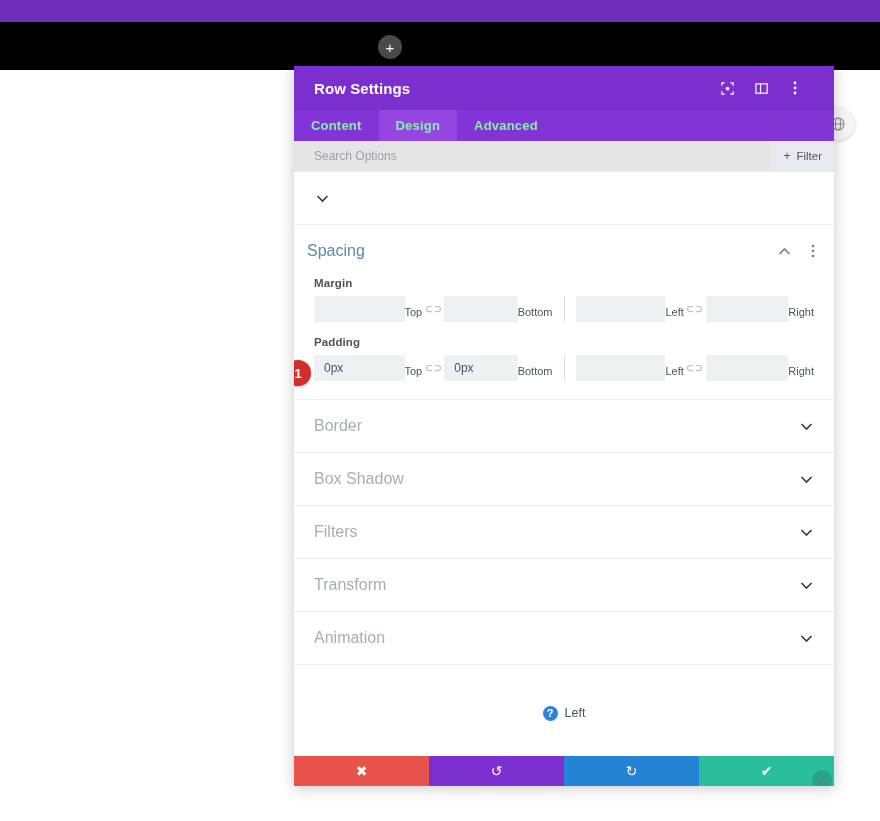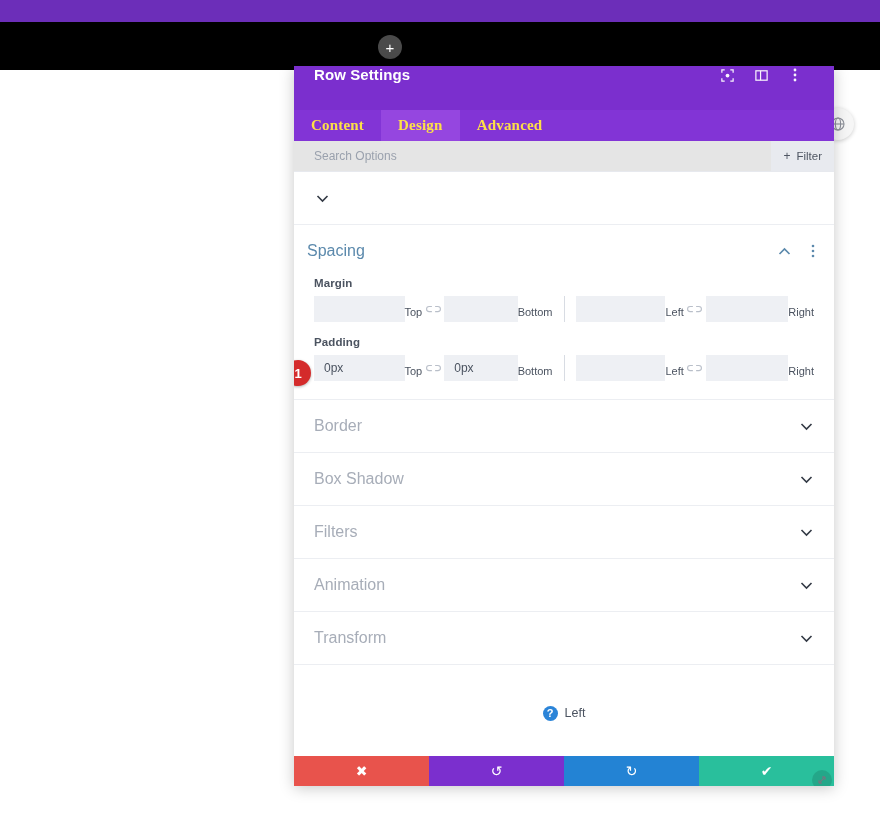--- a/index.html
+++ b/index.html
@@ -82,21 +82,21 @@
     display: flex;
     flex-direction: column;
     overflow: hidden;
   }
 
   
   .modal-header {
     height: 44px;
     background: #7b2fce;
     display: flex;
-    align-items: flex-start;
+    align-items: center;
     padding: 0 30px 0 20px;
     flex: 0 0 auto;
   }
   .modal-title {
     color: #ffffff;
     font-size: 15px;
     font-weight: bold;
     letter-spacing: .1px;
     flex: 1 1 auto;
   }
@@ -118,25 +118,24 @@
     height: 31px;
     background: #8234d6;
     display: flex;
     align-items: stretch;
     flex: 0 0 auto;
   }
   .tab {
     padding: 0 17px;
     display: flex;
     align-items: center;
-    font-size: 15px;
+    font-size: 13px;
     font-weight: bold;
-    color: #fde047;
+    color: #86efac;
     letter-spacing: .2px;
-    font-family: Liberation Serif, serif;
   }
   .tab.active {
     background: #9546e0;
   }
 
   
   .search-bar {
     height: 30px;
     background: #e5e5e5;
     border-bottom: 1px solid #e7e9ee;
@@ -538,30 +537,30 @@
     <div class="acc-row">
       <div class="acc-title">Filters</div>
       <span class="chev">
         <svg width="13" height="9" viewBox="0 0 13 9" fill="none" stroke="#333a45" stroke-width="1.6">
           <path d="M1.5 2 L6.5 7 L11.5 2"></path>
         </svg>
       </span>
     </div>
 
     <div class="acc-row">
-      <div class="acc-title">Animation</div>
+      <div class="acc-title">Transform</div>
       <span class="chev">
         <svg width="13" height="9" viewBox="0 0 13 9" fill="none" stroke="#333a45" stroke-width="1.6">
           <path d="M1.5 2 L6.5 7 L11.5 2"></path>
         </svg>
       </span>
     </div>
 
     <div class="acc-row">
-      <div class="acc-title">Transform</div>
+      <div class="acc-title">Animation</div>
       <span class="chev">
         <svg width="13" height="9" viewBox="0 0 13 9" fill="none" stroke="#333a45" stroke-width="1.6">
           <path d="M1.5 2 L6.5 7 L11.5 2"></path>
         </svg>
       </span>
     </div>
 
     <div class="help-area">
       <span class="help-icon">?</span>
       <span class="help-label">Left</span>

